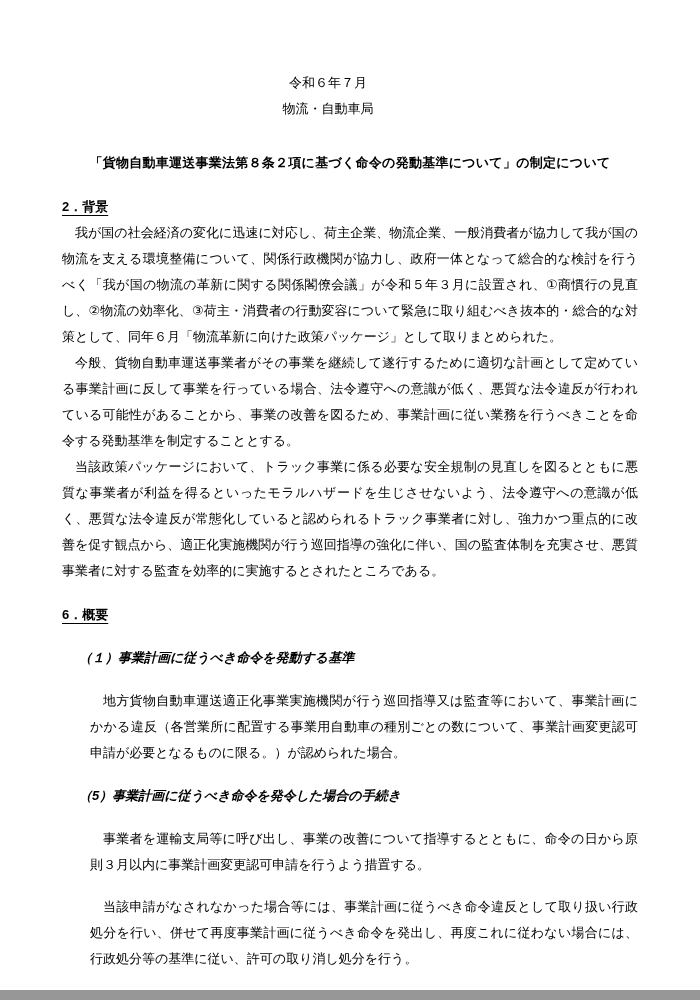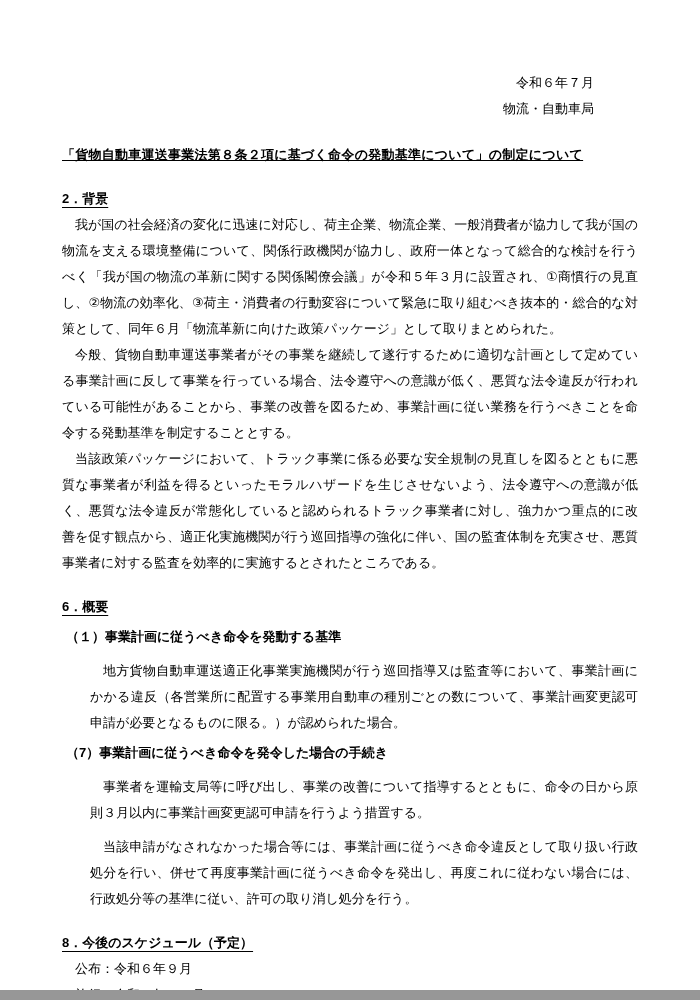--- a/index.html
+++ b/index.html
@@ -16,51 +16,52 @@
     color: #000000;
   }
   .page {
     box-sizing: border-box;
     width: 700px;
     padding: 70px 62px 0 62px;
     font-size: 13px;
     line-height: 26px;
   }
   .header-block {
-    text-align: right;
+    text-align: center;
     padding-right: 44px;
   }
   .doc-title {
+    text-align: center;
     font-weight: bold;
-    margin-top: 20px;
+    margin-top: 28px;
     letter-spacing: 0.02em;
-    text-decoration: underline;
   }
   .section {
     margin: 0;
   }
   .section-heading {
     font-weight: bold;
     margin-top: 18px;
   }
   .section-heading .underlined {
     text-decoration: underline;
     text-underline-offset: 4px;
   }
   p.body-para {
     margin: 0;
     text-align: justify;
     text-indent: 1em;
   }
   .sub-label {
     font-weight: bold;
-    margin: 4px;
+    margin: 17px;
+    font-style: italic;
   }
   p.sub-body {
-    margin: 8px 0 0 2.15em;
+    margin: 16px 0 0 2.15em;
     text-align: justify;
     text-indent: 1em;
   }
   .schedule-line {
     margin-left: 1em;
   }
   .bottom-edge {
     position: absolute;
     left: 0;
     bottom: 0;
@@ -94,21 +95,21 @@
     <div class="section-heading">
       <span class="underlined">6．概要</span>
     </div>
 
     <div>
       <div class="sub-label">（１）事業計画に従うべき命令を発動する基準</div>
       <p class="sub-body">地方貨物自動車運送適正化事業実施機関が行う巡回指導又は監査等において、事業計画にかかる違反（各営業所に配置する事業用自動車の種別ごとの数について、事業計画変更認可申請が必要となるものに限る。）が認められた場合。</p>
     </div>
 
     <div>
-      <div class="sub-label">（7）事業計画に従うべき命令を発令した場合の手続き</div>
+      <div class="sub-label">（5）事業計画に従うべき命令を発令した場合の手続き</div>
       <p class="sub-body">事業者を運輸支局等に呼び出し、事業の改善について指導するとともに、命令の日から原則３月以内に事業計画変更認可申請を行うよう措置する。</p>
       <p class="sub-body">当該申請がなされなかった場合等には、事業計画に従うべき命令違反として取り扱い行政処分を行い、併せて再度事業計画に従うべき命令を発出し、再度これに従わない場合には、行政処分等の基準に従い、許可の取り消し処分を行う。</p>
     </div>
   </div>
 
   <div class="section">
     <div class="section-heading">
       <span class="underlined">8．今後のスケジュール（予定）</span>
     </div>
     <div class="schedule-line">公布：令和６年９月</div>

